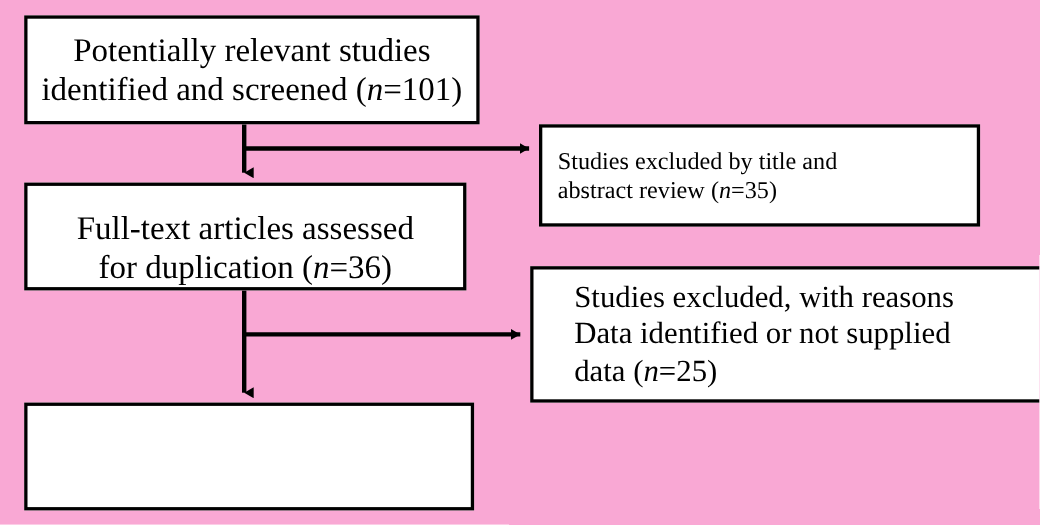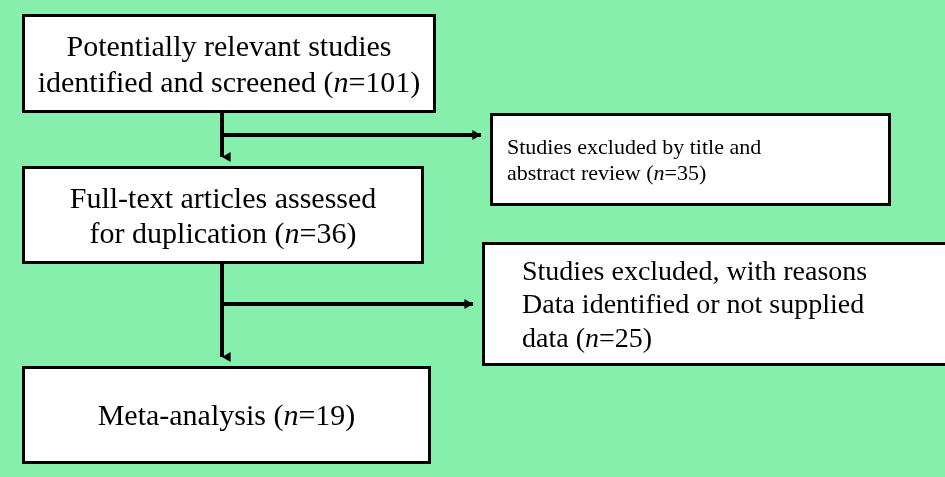--- a/index.html
+++ b/index.html
@@ -4,21 +4,21 @@
 <style>
   html, body {
     margin: 0;
     padding: 0;
     background: #ffffff;
   }
   #flow-canvas {
     position: relative;
     width: 945px;
     height: 477px;
-    background: #86efac;
+    background: #f9a8d4;
     font-family: "Liberation Serif", "DejaVu Serif", serif;
     overflow: hidden;
   }
   .node {
     position: absolute;
     box-sizing: border-box;
     border: 3px solid #000000;
     background: #ffffff;
     display: flex;
     flex-direction: column;
@@ -34,20 +34,21 @@
   .node.leftal { align-items: flex-start; text-align: left; padding-left: 14px; }
 
   
   #node-identified {
     left: 22px; top: 14px; width: 414px; height: 99px;
     font-size: 30px;
   }
   #node-fulltext {
     left: 22px; top: 166px; width: 402px; height: 98px;
     font-size: 30px;
+    justify-content: flex-end;
   }
   #node-included {
     left: 22px; top: 366px; width: 409px; height: 98px;
     font-size: 30px;
   }
   
   #node-excluded-title {
     left: 490px; top: 113px; width: 401px; height: 93px;
     font-size: 22px;
   }
@@ -112,16 +113,15 @@
     <span class="line"><span>for duplication (</span><span class="italic-n">n</span><span>=36)</span></span>
   </div>
 
   <div class="node leftal" id="node-excluded-reasons">
     <span class="line">Studies excluded, with reasons</span>
     <span class="line">Data identified or not supplied</span>
     <span class="line"><span>data (</span><span class="italic-n">n</span><span>=25)</span></span>
   </div>
 
   <div class="node centered" id="node-included">
-    <span class="line"><span>Meta-analysis (</span><span class="italic-n">n</span><span>=19)</span></span>
   </div>
 
 </div>
 
 </body></html>

